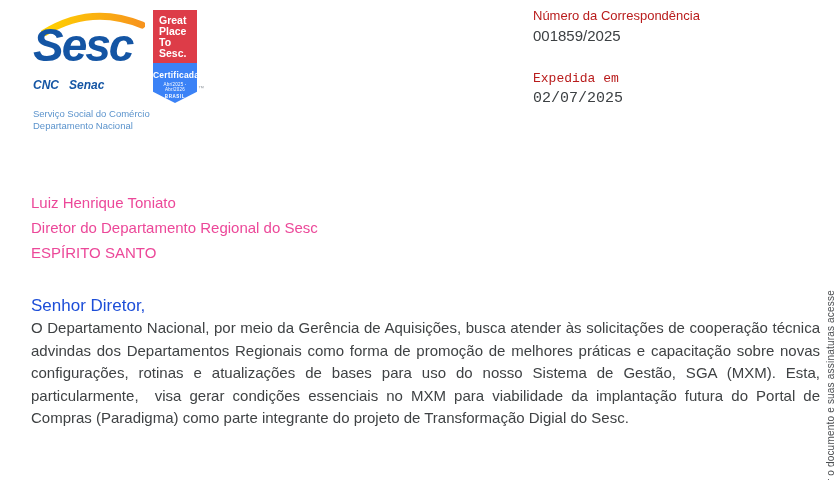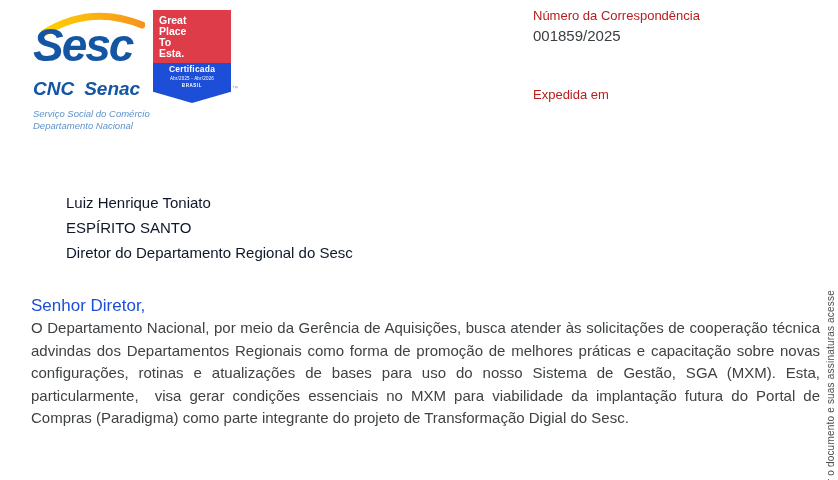--- a/index.html
+++ b/index.html
@@ -16,54 +16,54 @@
   
   .logo-block { position: absolute; left: 33px; top: 12px; width: 120px; }
   .swoosh { position: absolute; left: 8px; top: 0; }
   .sesc-word {
     position: absolute; left: 0; top: 6px;
     font-size: 46px; font-weight: 700; letter-spacing: -2px;
     color: #1455a4; font-style: italic;
   }
   .cnc-senac {
     position: absolute; left: 0; top: 66px;
-    font-size: 19px; font-weight: 700; letter-spacing: 0px;
+    font-size: 12px; font-weight: 700; letter-spacing: 0px;
     color: #1455a4; font-style: italic;
   }
   .cnc-senac .sp { display:inline-block; width: 10px; }
   .org-lines {
     position: absolute; left: 0; top: 96px;
-    font-size: 9.5px; color: #5b93cc; line-height: 12px; white-space: nowrap; font-style: italic;
+    font-size: 9.5px; color: #5b93cc; line-height: 12px; white-space: nowrap;
   }
 
   
-  .gptw { position: absolute; left: 153px; top: 10px; width: 78px; }
+  .gptw { position: absolute; left: 153px; top: 10px; width: 44px; }
   .gptw-red {
     background: #dd3c48; color: #ffffff;
     padding: 5px 0 4px 6px;
     font-size: 10.5px; font-weight: 700; line-height: 11px;
   }
   .gptw-navy {
-    background: #1d4ed8; color: #ffffff; text-align: center;
-    padding-top: 1px; height: 40px;
+    background: #3b82f6; color: #ffffff; text-align: center;
+    padding-top: 7px; height: 40px;
     clip-path: polygon(0 0, 100% 0, 100% 72%, 50% 100%, 0 72%);
   }
   .gptw-cert { font-size: 8.5px; font-weight: 700; letter-spacing: 0.2px; }
   .gptw-period { font-size: 4.5px; margin-top: 2px; letter-spacing: 0.2px; }
   .gptw-brasil { font-size: 4.5px; font-weight: 700; margin-top: 2px; letter-spacing: 0.6px; }
   .gptw-tm { position: absolute; right: -7px; bottom: 12px; font-size: 6px; color: #9aa0a6; }
 
   
   .meta { position: absolute; left: 533px; top: 8px; }
   .meta-label { font-size: 13px; color: #b91c1c; }
   .meta-value { font-size: 15px; color: #3c4043; margin-top: 4px; }
-  .meta-group2 { margin-top: 43px; }
+  .meta-group2 { margin-top: 27px; font-family: Liberation Mono, monospace; }
 
   
-  .recipient { position: absolute; left: 31px; top: 190px; font-size: 15px; color: #0f172a; line-height: 25px; margin-left: 35px; }
+  .recipient { position: absolute; left: 31px; top: 190px; font-size: 15px; color: #ec4899; line-height: 25px; }
   .salutation { position: absolute; left: 31px; top: 296px; font-size: 17px; color: #1d4ed8; text-align: center; }
   .para1 {
     position: absolute; left: 31px; top: 317px; width: 789px;
     font-size: 15px; color: #3f4244; line-height: 22.5px;
     text-align: justify; text-align-last: left; white-space: pre-wrap;
   }
   .para2 {
     position: absolute; left: 31px; top: 456px; width: 789px;
     font-size: 15px; color: #3f4244; line-height: 22.5px;
     text-align: justify; text-align-last: justify;
@@ -98,42 +98,43 @@
       <div>Serviço Social do Comércio</div>
       <div>Departamento Nacional</div>
     </div>
   </div>
 
   <div class="gptw">
     <div class="gptw-red">
       <div>Great</div>
       <div>Place</div>
       <div>To</div>
-      <div>Esta.</div>
+      <div>Sesc.</div>
     </div>
     <div class="gptw-navy">
       <div class="gptw-cert">Certificada</div>
       <div class="gptw-period">Abr/2025 - Abr/2026</div>
       <div class="gptw-brasil">BRASIL</div>
     </div>
     <div class="gptw-tm">™</div>
   </div>
 
   <div class="meta">
     <div class="meta-label">Número da Correspondência</div>
     <div class="meta-value">001859/2025</div>
     <div class="meta-group2">
       <div class="meta-label">Expedida em</div>
+      <div class="meta-value">02/07/2025</div>
     </div>
   </div>
 
   <div class="recipient">
     <div>Luiz Henrique Toniato</div>
+    <div>Diretor do Departamento Regional do Sesc</div>
     <div>ESPÍRITO SANTO</div>
-    <div>Diretor do Departamento Regional do Sesc</div>
   </div>
 
   <div class="salutation">Senhor Diretor,</div>
   <div class="para1">O Departamento Nacional, por meio da Gerência de Aquisições, busca atender às solicitações de cooperação técnica advindas dos Departamentos Regionais como forma de promoção de melhores práticas e capacitação sobre novas configurações, rotinas e atualizações de bases para uso do nosso Sistema de Gestão, SGA (MXM). Esta, particularmente,  visa gerar condições essenciais no MXM para viabilidade da implantação futura do Portal de Compras (Paradigma) como parte integrante do projeto de Transformação Digial do Sesc.</div>
 
   <div class="vertical-note">ar o documento e suas assinaturas acesse</div>
 
 </div>
 
 </body></html>

